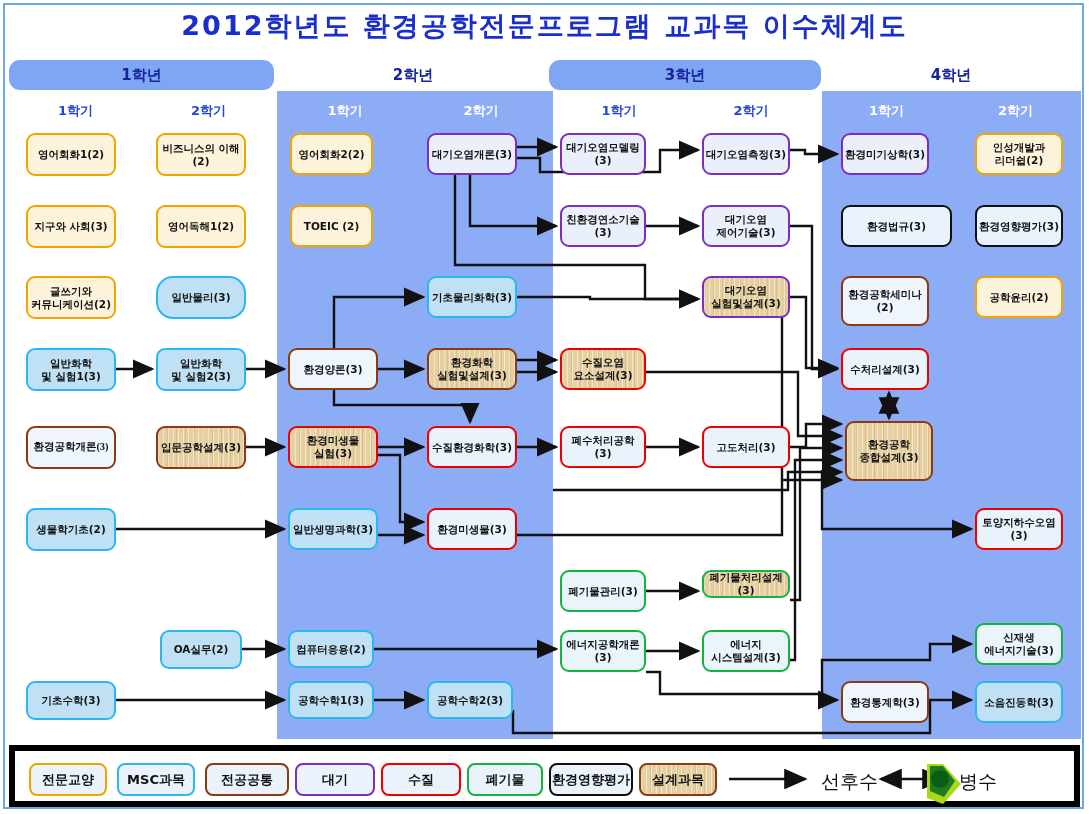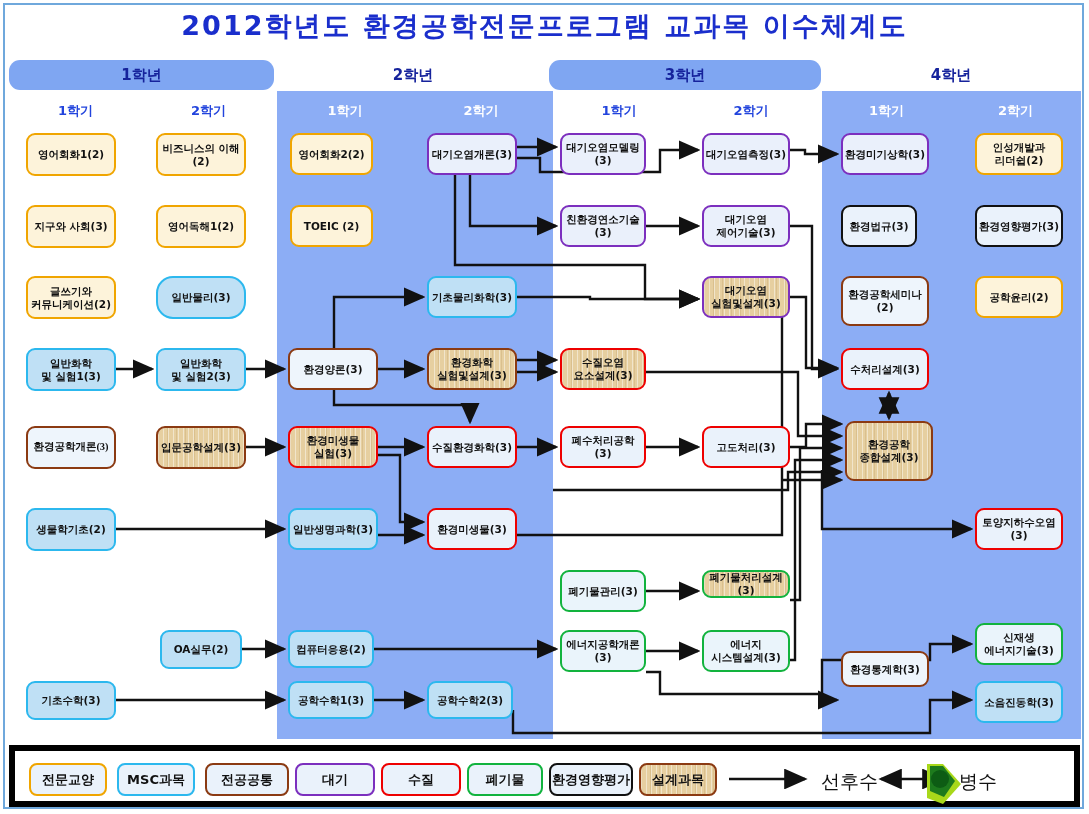--- a/index.html
+++ b/index.html
@@ -221,29 +221,29 @@
       <div class="box c-air design" style="left: 702px; top: 276px; width: 88px; height: 42px;">대기오염<br>실험및설계(3)</div>
       <div class="box c-water design" style="left: 560px; top: 348px; width: 86px; height: 42px;">수질오염<br>요소설계(3)</div>
       <div class="box c-water" style="left: 560px; top: 426px; width: 86px; height: 42px;">폐수처리공학(3)</div>
       <div class="box c-water" style="left: 702px; top: 426px; width: 88px; height: 42px;">고도처리(3)</div>
       <div class="box c-waste" style="left: 560px; top: 570px; width: 86px; height: 42px;">폐기물관리(3)</div>
       <div class="box c-waste design" style="left: 702px; top: 570px; width: 88px; height: 28px;">폐기물처리설계<br>(3)</div>
       <div class="box c-waste" style="left: 560px; top: 630px; width: 86px; height: 42px;">에너지공학개론<br>(3)</div>
       <div class="box c-waste" style="left: 702px; top: 630px; width: 88px; height: 42px;">에너지<br>시스템설계(3)</div>
       <div class="box c-air" style="left: 841px; top: 133px; width: 88px; height: 42px;">환경미기상학(3)</div>
       <div class="box c-gen" style="left: 975px; top: 133px; width: 88px; height: 42px;">인성개발과<br>리더쉽(2)</div>
-      <div class="box c-eia" style="left: 841px; top: 205px; width: 76px; height: 42px;">환경법규(3)</div>
+      <div class="box c-eia" style="left: 841px; top: 205px; width: 111px; height: 42px;">환경법규(3)</div>
       <div class="box c-eia" style="left: 975px; top: 205px; width: 88px; height: 42px;">환경영향평가(3)</div>
       <div class="box c-common" style="left: 841px; top: 276px; width: 88px; height: 50px;">환경공학세미나<br>(2)</div>
       <div class="box c-gen" style="left: 975px; top: 276px; width: 88px; height: 42px;">공학윤리(2)</div>
       <div class="box c-water" style="left: 841px; top: 348px; width: 88px; height: 42px;">수처리설계(3)</div>
       <div class="box c-common design" style="left: 845px; top: 421px; width: 88px; height: 60px;">환경공학<br>종합설계(3)</div>
       <div class="box c-water" style="left: 975px; top: 508px; width: 88px; height: 42px;">토양지하수오염<br>(3)</div>
       <div class="box c-waste" style="left: 975px; top: 623px; width: 88px; height: 42px;">신재생<br>에너지기술(3)</div>
-      <div class="box c-common" style="left: 841px; top: 651px; width: 88px; height: 36px;">환경통계학(3)</div>
+      <div class="box c-common" style="left: 841px; top: 681px; width: 88px; height: 42px;">환경통계학(3)</div>
       <div class="box c-msc" style="left: 975px; top: 681px; width: 88px; height: 42px;">소음진동학(3)</div>
     </div>
 
   <div class="legend">
     <div id="legend-items">
         <div class="lgbox c-gen" style="left: 14px; width: 78px;">전문교양</div>
         <div class="lgbox c-msc" style="left: 102px; width: 78px;">MSC과목</div>
         <div class="lgbox c-common" style="left: 190px; width: 84px;">전공공통</div>
         <div class="lgbox c-air" style="left: 280px; width: 80px;">대기</div>
         <div class="lgbox c-water" style="left: 366px; width: 80px;">수질</div>

